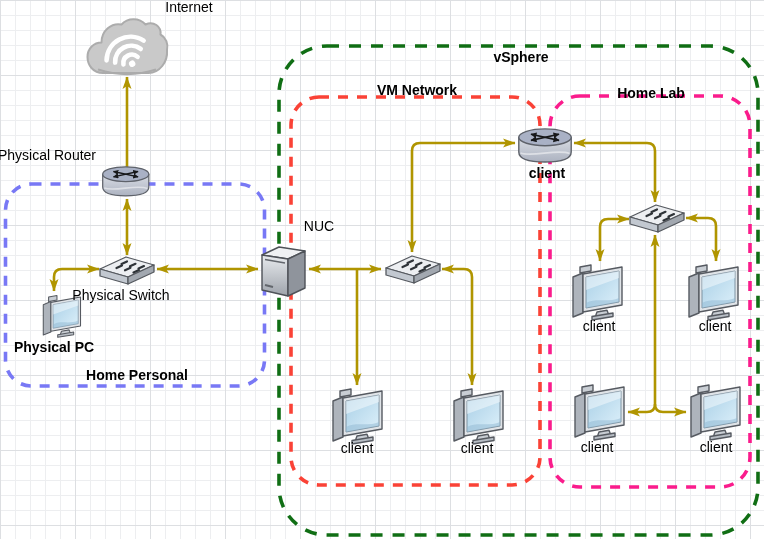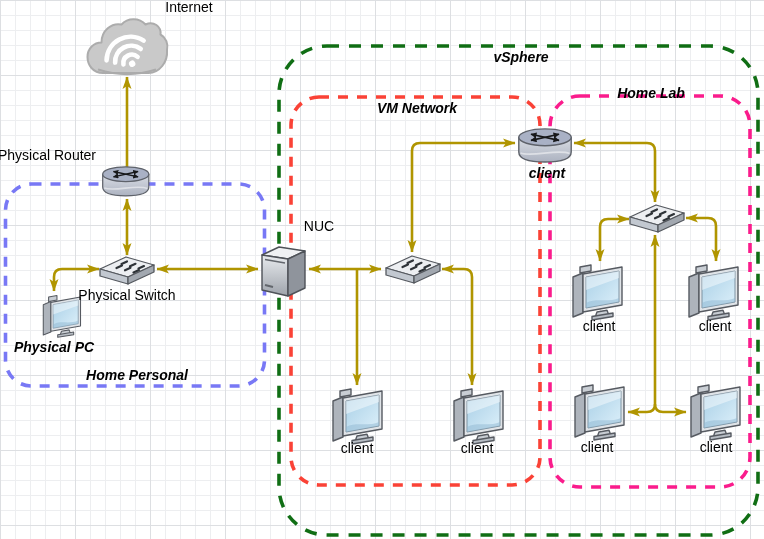--- a/index.html
+++ b/index.html
@@ -20,21 +20,21 @@
   .grp{fill:none;stroke-width:3.6;}
   .conn{fill:none;stroke-width:2.6;}
   .lbl{
     position:absolute;
     transform:translateX(-50%);
     font-size:14px;
     line-height:13px;
     color:#000;
     white-space:nowrap;
   }
-  .lbl.bold{font-weight:bold;font-style:italic;}
+  .lbl.bold{font-weight:bold;}
 </style>
 </head>
 <body>
 
 <div class="canvas">
 
   <svg class="layer" width="764" height="539" viewBox="0 0 764 539">
     <defs>
       <linearGradient id="gRouter" x1="0" y1="0" x2="0" y2="1">
         <stop offset="0" stop-color="#D9DDE4"></stop>
@@ -173,26 +173,26 @@
     <g transform="translate(572,383)">
         <use href="#ic-client"></use>
       </g>
     <g transform="translate(688,383)">
         <use href="#ic-client"></use>
       </g>
   </svg>
 
   <div class="lbl" style="left:189px;top:1px">Internet</div>
   <div class="lbl" style="left:47px;top:149px">Physical Router</div>
-  <div class="lbl" style="left:127px;top:289px">Physical Switch</div>
+  <div class="lbl" style="left:121px;top:289px">Physical Switch</div>
   <div class="lbl bold" style="left:54px;top:341px">Physical PC</div>
   <div class="lbl bold" style="left:137px;top:369px">Home Personal</div>
   <div class="lbl" style="left:319px;top:220px">NUC</div>
   <div class="lbl bold" style="left:521px;top:51px">vSphere</div>
-  <div class="lbl bold" style="left:417px;top:102px">VM Network</div>
+  <div class="lbl bold" style="left:417px;top:84px">VM Network</div>
   <div class="lbl bold" style="left:651px;top:87px">Home Lab</div>
   <div class="lbl bold" style="left:547px;top:167px">client</div>
   <div class="lbl" style="left:357px;top:442px">client</div>
   <div class="lbl" style="left:477px;top:442px">client</div>
   <div class="lbl" style="left:599px;top:320px">client</div>
   <div class="lbl" style="left:715px;top:320px">client</div>
   <div class="lbl" style="left:597px;top:441px">client</div>
   <div class="lbl" style="left:716px;top:441px">client</div>
 
 </div>

